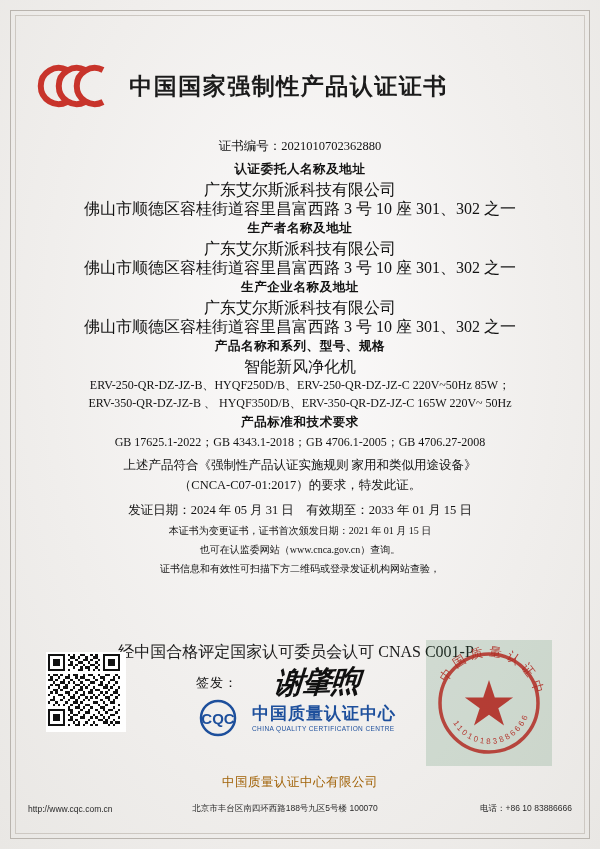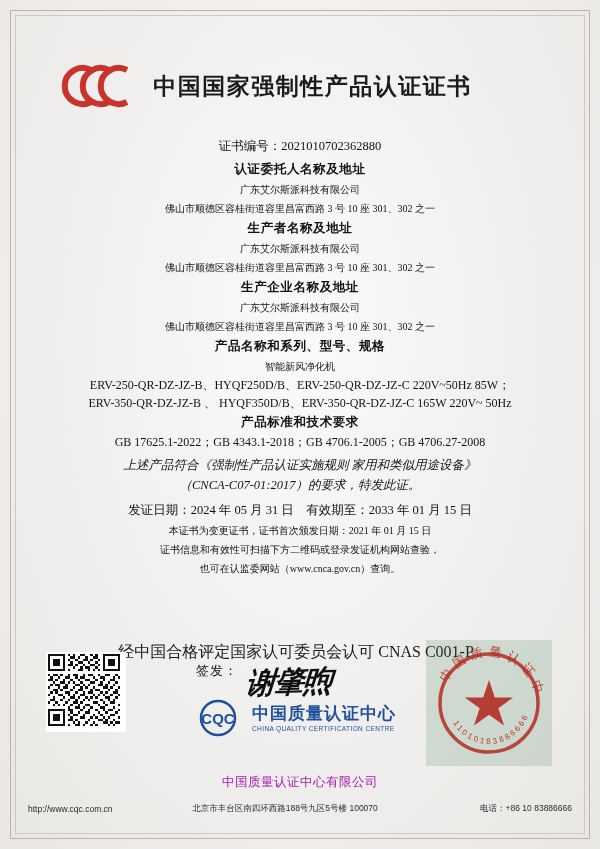--- a/index.html
+++ b/index.html
@@ -45,21 +45,20 @@
 
   
   .header {
     position: absolute;
     top: 58px;
     left: 0;
     width: 477px;
     display: flex;
     align-items: center;
     justify-content: center;
-    padding-left: 24px;
   }
   .ccc-logo {
     width: 86px;
     height: 56px;
     margin-right: 14px;
     flex: none;
   }
   .doc-title {
     font-size: 23px;
     font-weight: bold;
@@ -78,41 +77,40 @@
     text-align: center;
     color: #121212;
   }
   .label {
     font-weight: bold;
     font-size: 12.5px;
     line-height: 21px;
     letter-spacing: 0.6px;
   }
   .value {
-    font-size: 10px;
+    font-size: 16px;
     line-height: 19px;
   }
   .cert-no {
     font-size: 12.5px;
     line-height: 20px;
     margin-bottom: 3px;
   }
   .model-line {
     font-size: 12px;
     line-height: 18px;
     font-family: Liberation Serif, serif;
   }
   .std-line {
     font-size: 12px;
     line-height: 18px;
   }
   .decl {
     font-size: 12.5px;
     line-height: 20px;
-    font-style: italic;
   }
   .dates {
     font-size: 12.5px;
     line-height: 22px;
     margin-top: 4px;
   }
   .note {
     font-size: 10px;
     line-height: 19px;
   }
@@ -140,21 +138,22 @@
     padding: 2px;
   }
   .qr svg { display: block; }
 
   
   .sig-row {
     position: absolute;
     top: 662px;
     left: 196px;
     display: flex;
-    align-items: flex-start;
+    align-items: center;
+    gap: 28px;
   }
   .sig-label {
     font-size: 13px;
     letter-spacing: 1px;
     color: #111;
     margin-right: 8px;
   }
   .sig-name {
     font-size: 30px;
     font-family: "DejaVu Serif", "Liberation Serif", serif;
@@ -210,21 +209,21 @@
   }
 
   
   .company-line {
     position: absolute;
     top: 774px;
     left: 0;
     width: 600px;
     text-align: center;
     font-size: 12.5px;
-    color: #a21caf;
+    color: #a16207;
     letter-spacing: 0.5px;
   }
 
   
   .footer {
     position: absolute;
     bottom: 34px;
     left: 28px;
     right: 28px;
     display: flex;
@@ -286,22 +285,22 @@
       <div class="spacer-sm"></div>
 
       <div class="decl">上述产品符合《强制性产品认证实施规则 家用和类似用途设备》</div>
       <div class="decl">（CNCA-C07-01:2017）的要求，特发此证。</div>
 
       <div class="dates">
         <span>发证日期：</span><span>2024 年 05 月 31 日</span>&nbsp;&nbsp;&nbsp;&nbsp;<span>有效期至：</span><span>2033 年 01 月 15 日</span>
       </div>
 
       <div class="note">本证书为变更证书，证书首次颁发日期：2021 年 01 月 15 日</div>
+      <div class="note">也可在认监委网站（www.cnca.gov.cn）查询。</div>
       <div class="note">证书信息和有效性可扫描下方二维码或登录发证机构网站查验，</div>
-      <div class="note">也可在认监委网站（www.cnca.gov.cn）查询。</div>
     </div>
 
     <div class="cnas-line">经中国合格评定国家认可委员会认可 CNAS C001-P</div>
 
     <div class="qr">
       <svg width="72" height="72" viewBox="0 0 29 29" shape-rendering="crispEdges">
         <rect width="29" height="29" fill="#fff"></rect>
         <g fill="#111">
           <rect x="0" y="0" width="7" height="1"></rect>
             <rect x="0" y="6" width="7" height="1"></rect>

